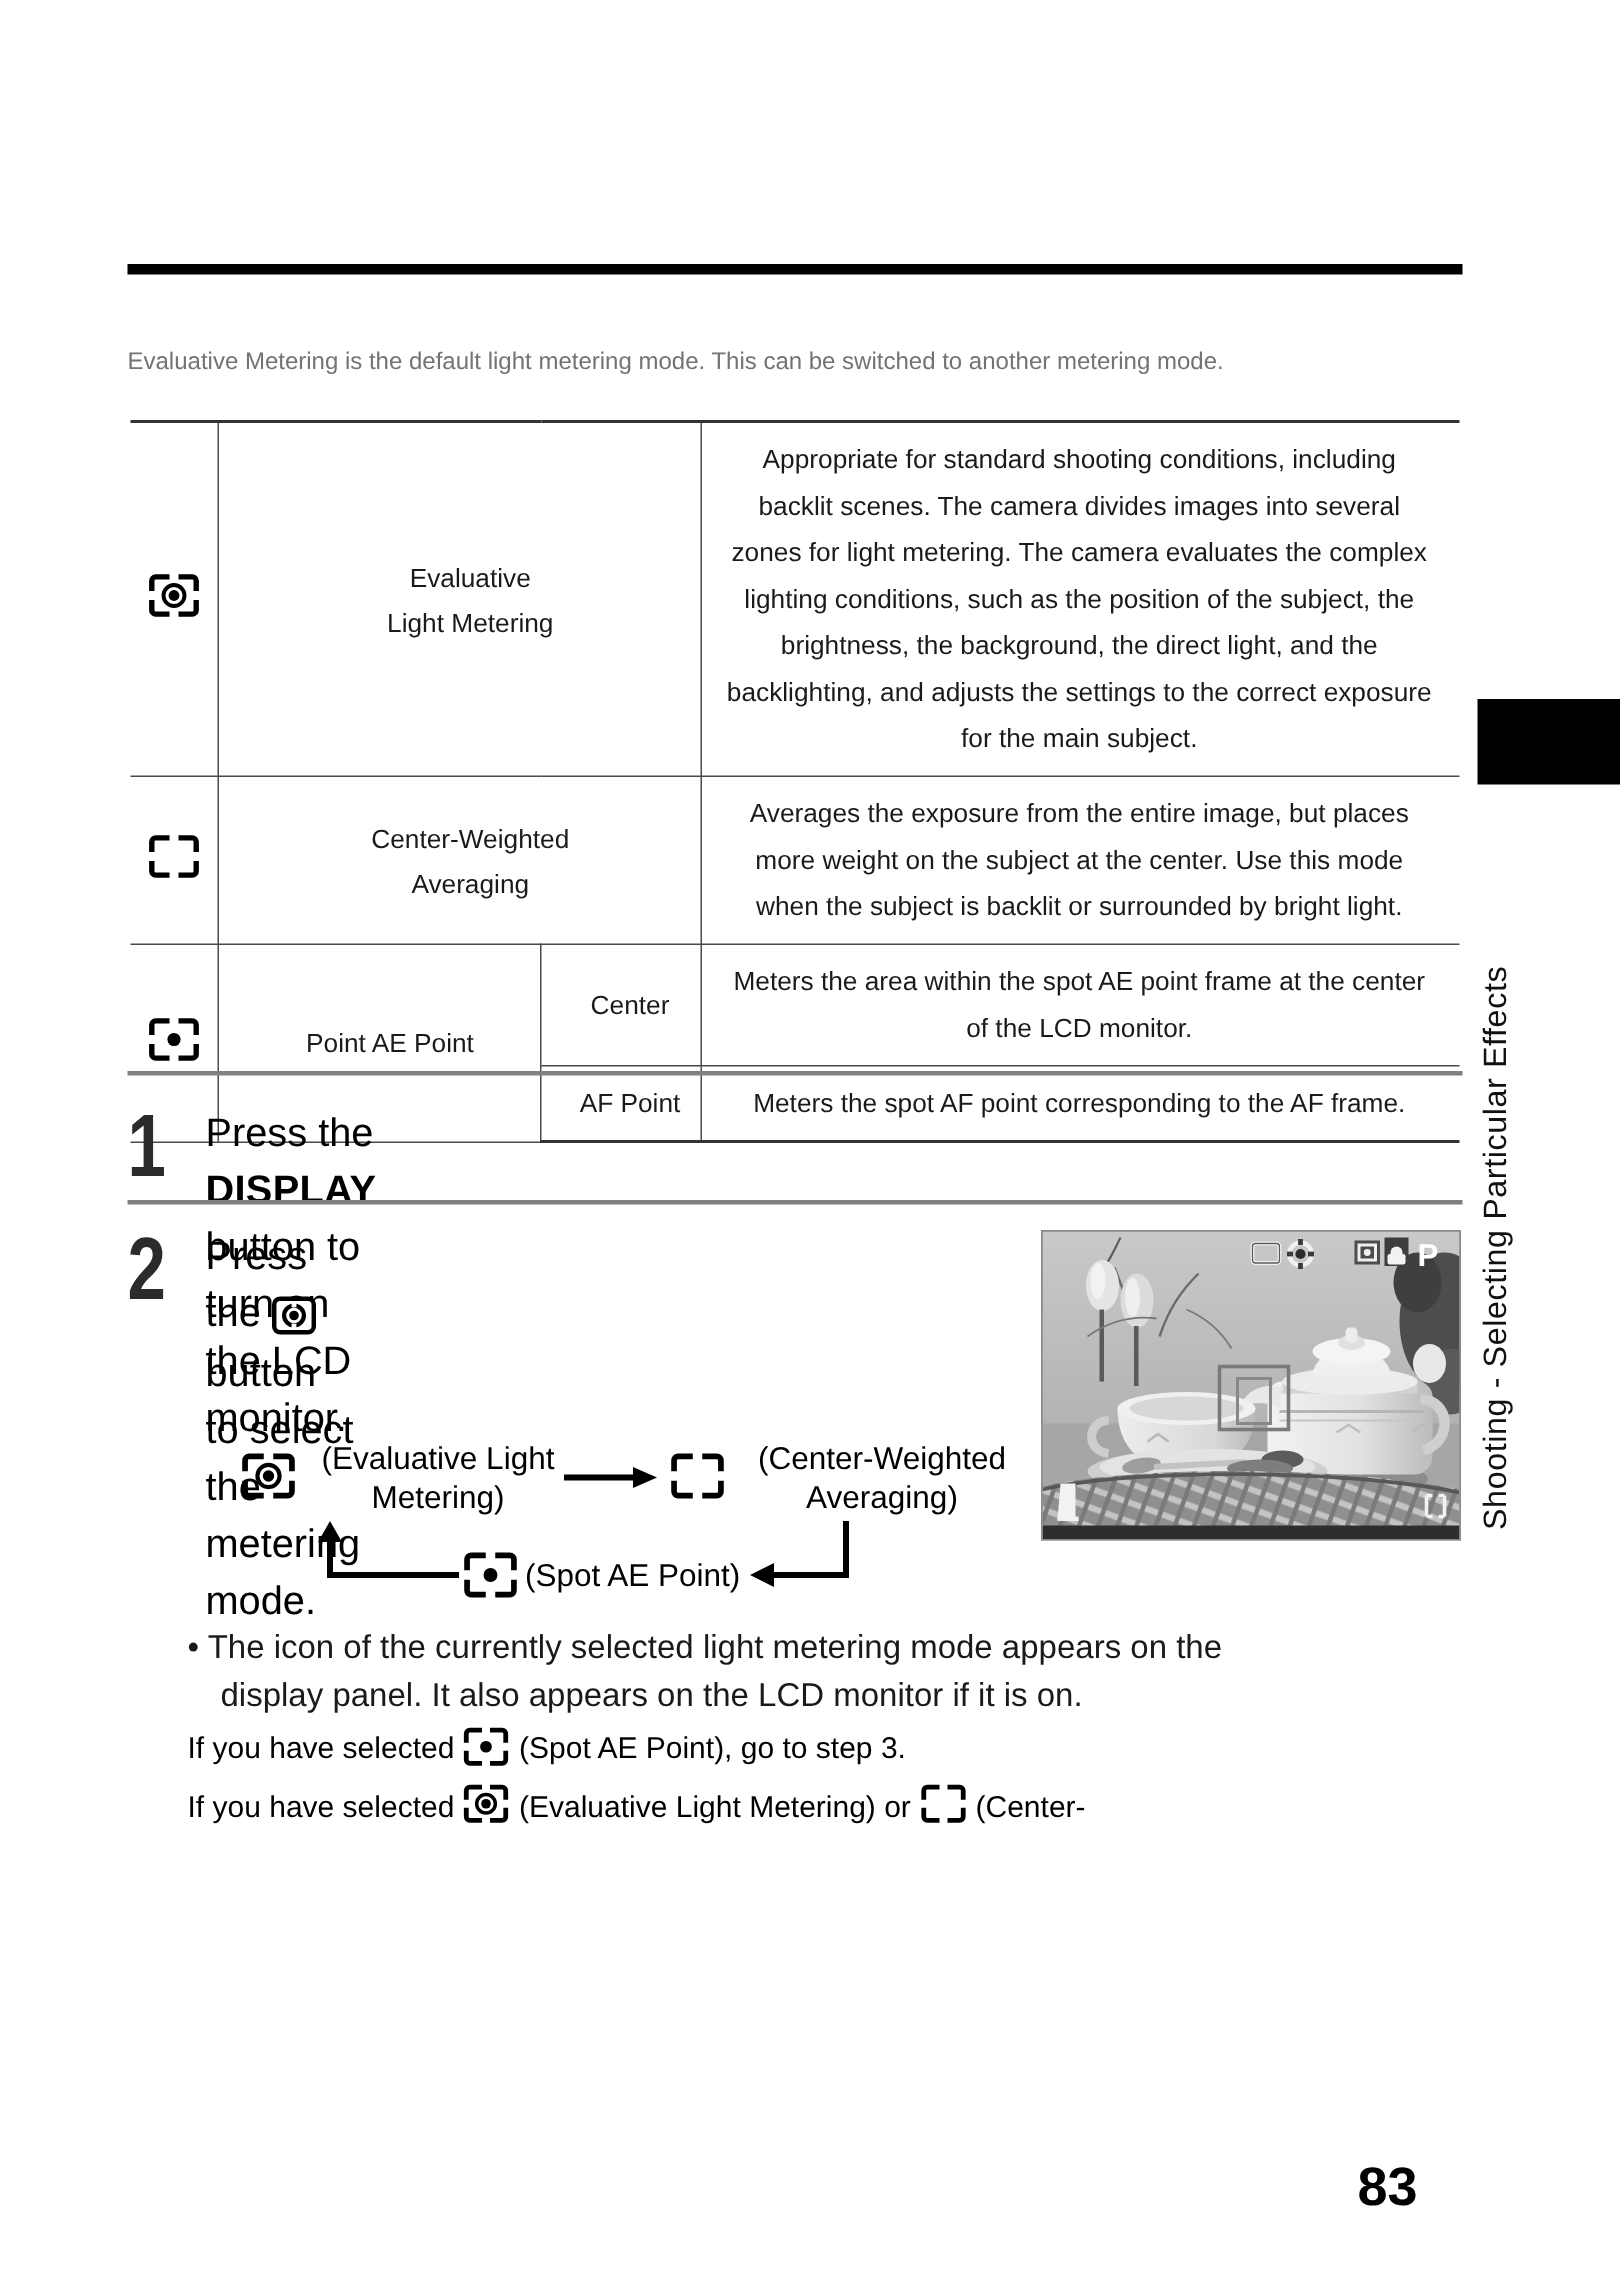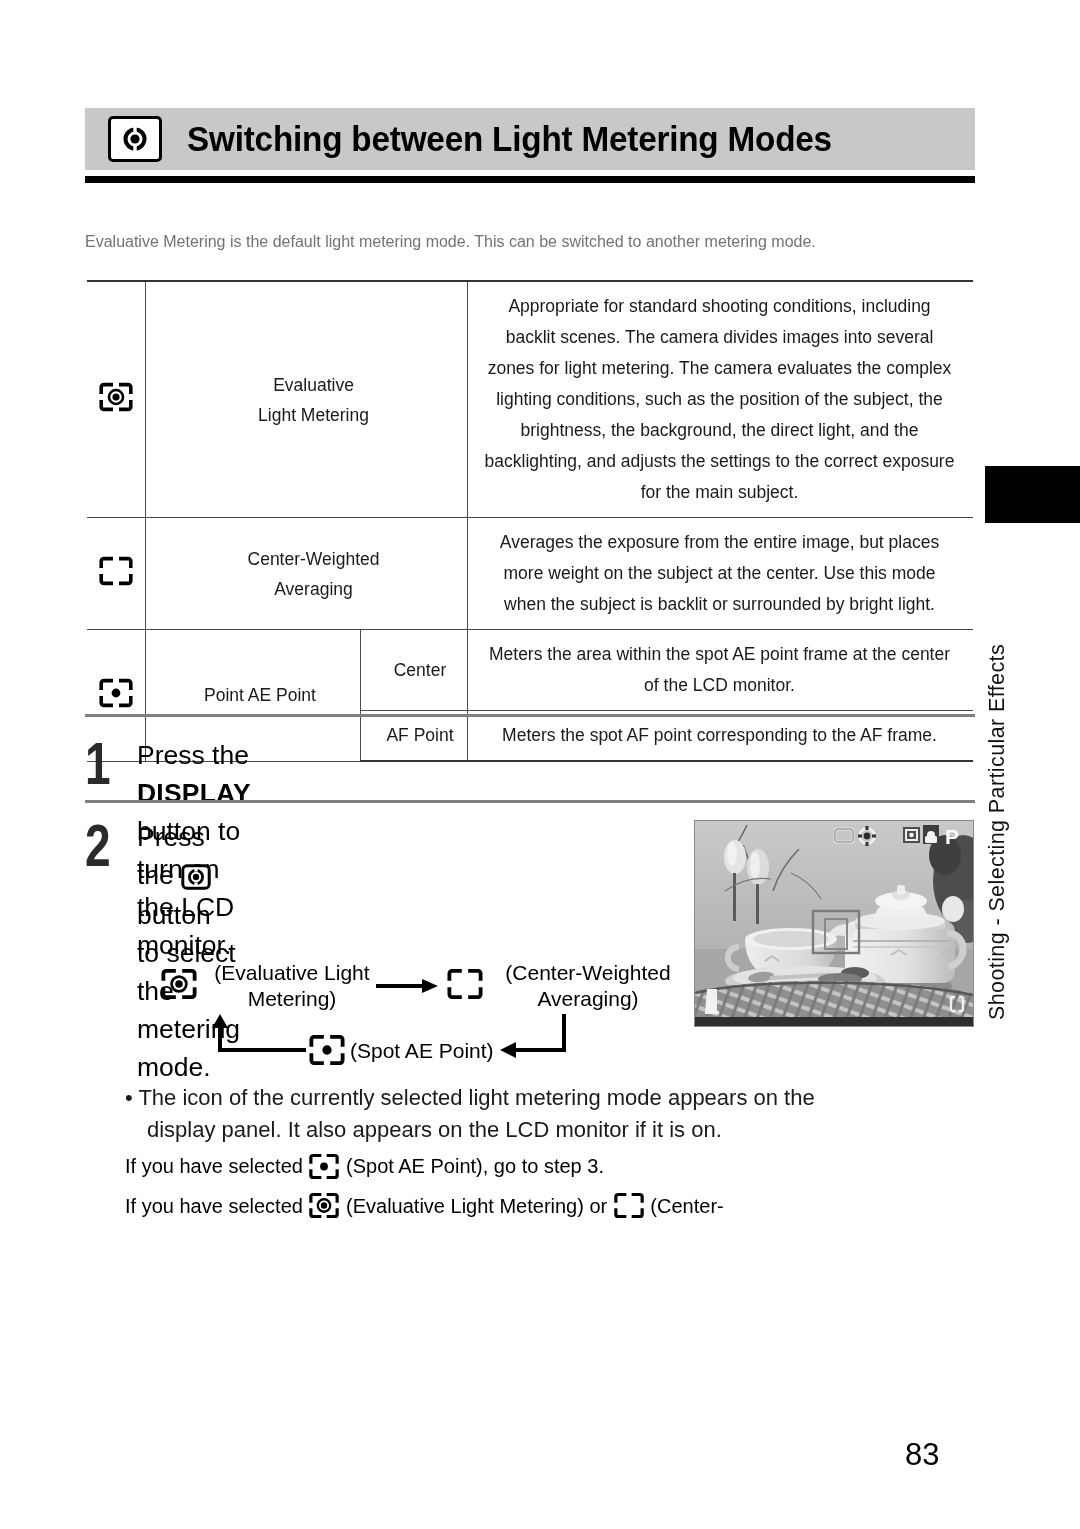--- a/index.html
+++ b/index.html
@@ -222,40 +222,29 @@
     letter-spacing: 0.4px;
     color: #111;
     white-space: nowrap;
   }
 
   
   .pageno {
     position: absolute;
     left: 905px;
     top: 1437px;
-    font-size: 31px;
-    font-weight: normal;
+    font-size: 36px;
+    font-weight: bold;
   }
 </style>
 </head>
 <body>
 
 <div class="page">
 
-  <div class="banner">
-    <div class="banner-icon-box">
-      <svg width="30" height="26" viewBox="0 0 30 26" aria-hidden="true">
-        <circle cx="15" cy="13" r="9.5" fill="none" stroke="#000" stroke-width="4"></circle>
-        <circle cx="15" cy="13" r="4.6" fill="#000"></circle>
-        <rect x="13.3" y="0.5" width="3.4" height="5.5" fill="#fff"></rect>
-        <rect x="13.3" y="20" width="3.4" height="5.5" fill="#fff"></rect>
-      </svg>
-    </div>
-    <div class="banner-title">Switching between Light Metering Modes</div>
-  </div>
   <div class="banner-rule"></div>
 
   <div class="intro">Evaluative Metering is the default light metering mode. This can be switched to another metering mode.</div>
 
   <table class="mtable">
     <tbody>
         <tr class="thick-top">
       <td class="c-icon">
         <span class="mi">
           <svg width="36" height="30" viewBox="0 0 36 30" aria-hidden="true">

